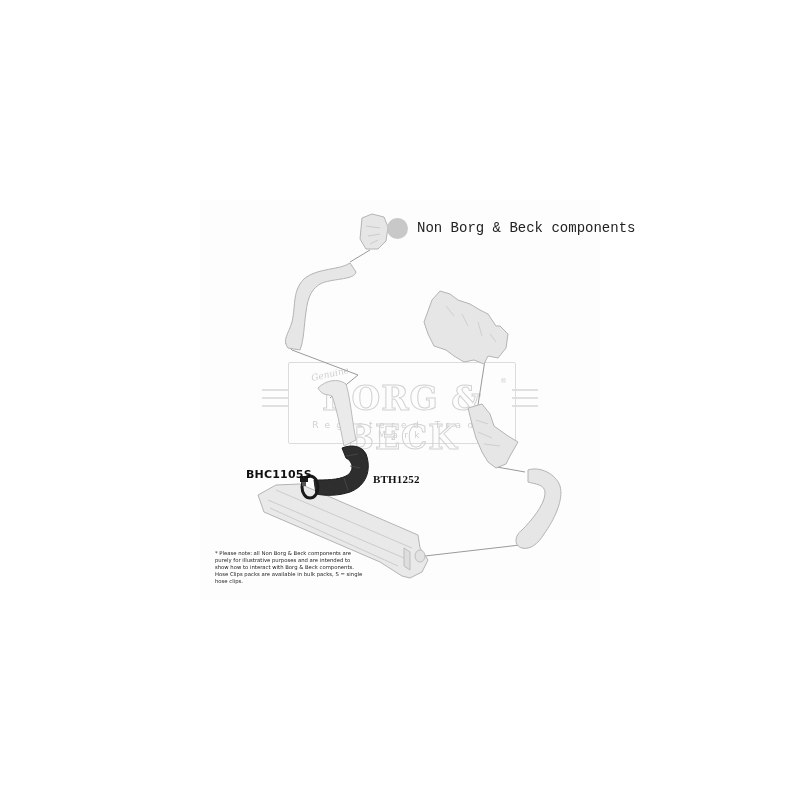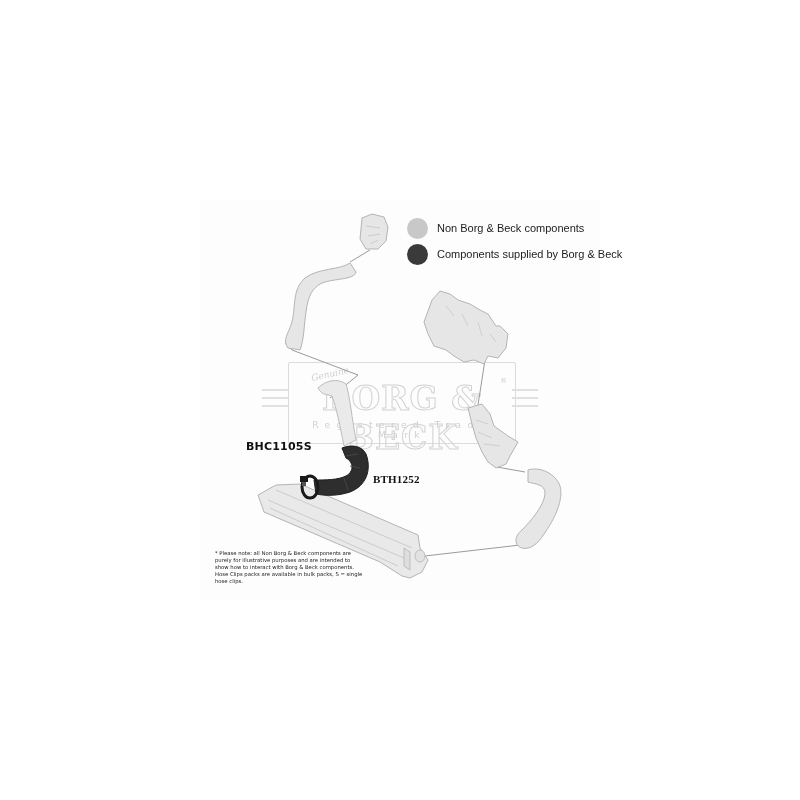--- a/index.html
+++ b/index.html
@@ -26,24 +26,24 @@
     }
     svg.diagram {
       position: absolute;
       left: 0;
       top: 0;
       width: 800px;
       height: 800px;
     }
     .legend {
       position: absolute;
-      left: 407px;
+      left: 387px;
       top: 216px;
-      font-family: Liberation Sans, sans-serif;
-      font-size: 11px;
+      font-family: Liberation Mono, monospace;
+      font-size: 14px;
       color: #222;
     }
     .legend-row {
       display: flex;
       align-items: center;
       height: 24px;
       margin-bottom: 2px;
     }
     .legend-dot {
       width: 21px;
@@ -215,23 +215,19 @@
       <rect x="300" y="476" width="8" height="6" fill="#1a1a1a"></rect>
       <rect x="302" y="482" width="4" height="4" fill="#555"></rect>
     </g>
   </svg>
 
   <div class="legend">
     <div class="legend-row">
       <span class="legend-dot" style="background:#c8c8c8;"></span>
       <span>Non Borg &amp; Beck components</span>
     </div>
-    <div class="legend-row">
-      <span class="legend-dot" style="background:#3a3a3a;"></span>
-      <span>Components supplied by Borg &amp; Beck</span>
-    </div>
   </div>
 
-  <div class="part-label" style="left:246px; top:440px;">BHC1105S</div>
+  <div class="part-label" style="left:246px; top:468px;">BHC1105S</div>
   <div class="part-label" style="left:373px; top:473px;font-family:Liberation Serif, serif;">BTH1252</div>
 
   <div class="note">* Please note: all Non Borg &amp; Beck components are purely for illustrative purposes and are intended to show how to interact with Borg &amp; Beck components. Hose Clips packs are available in bulk packs, S = single hose clips.</div>
 </div>
 
 </body></html>

